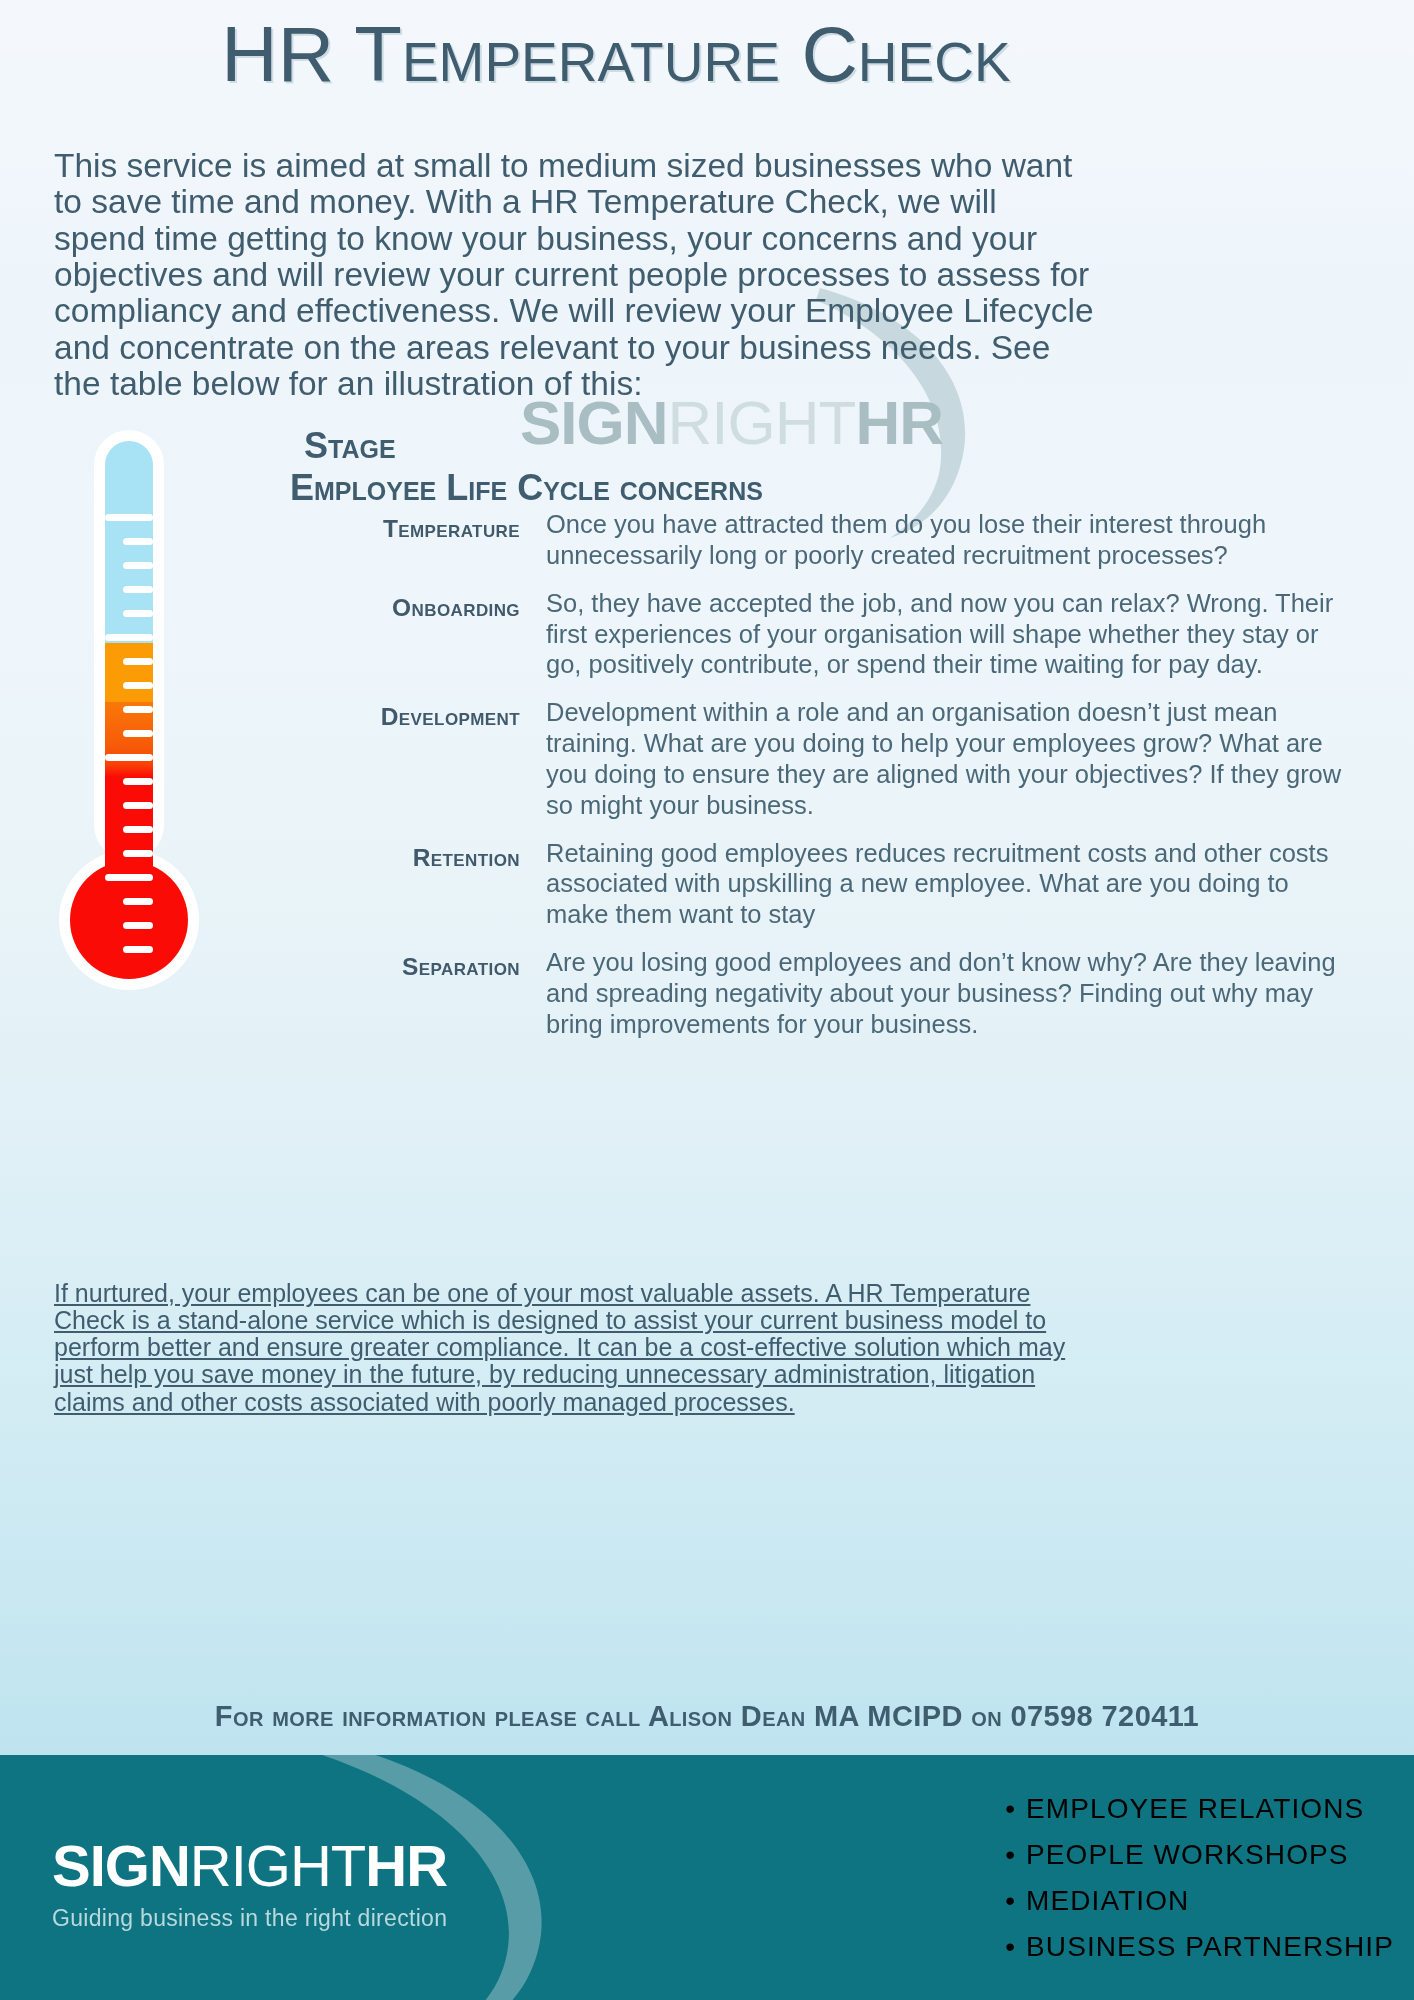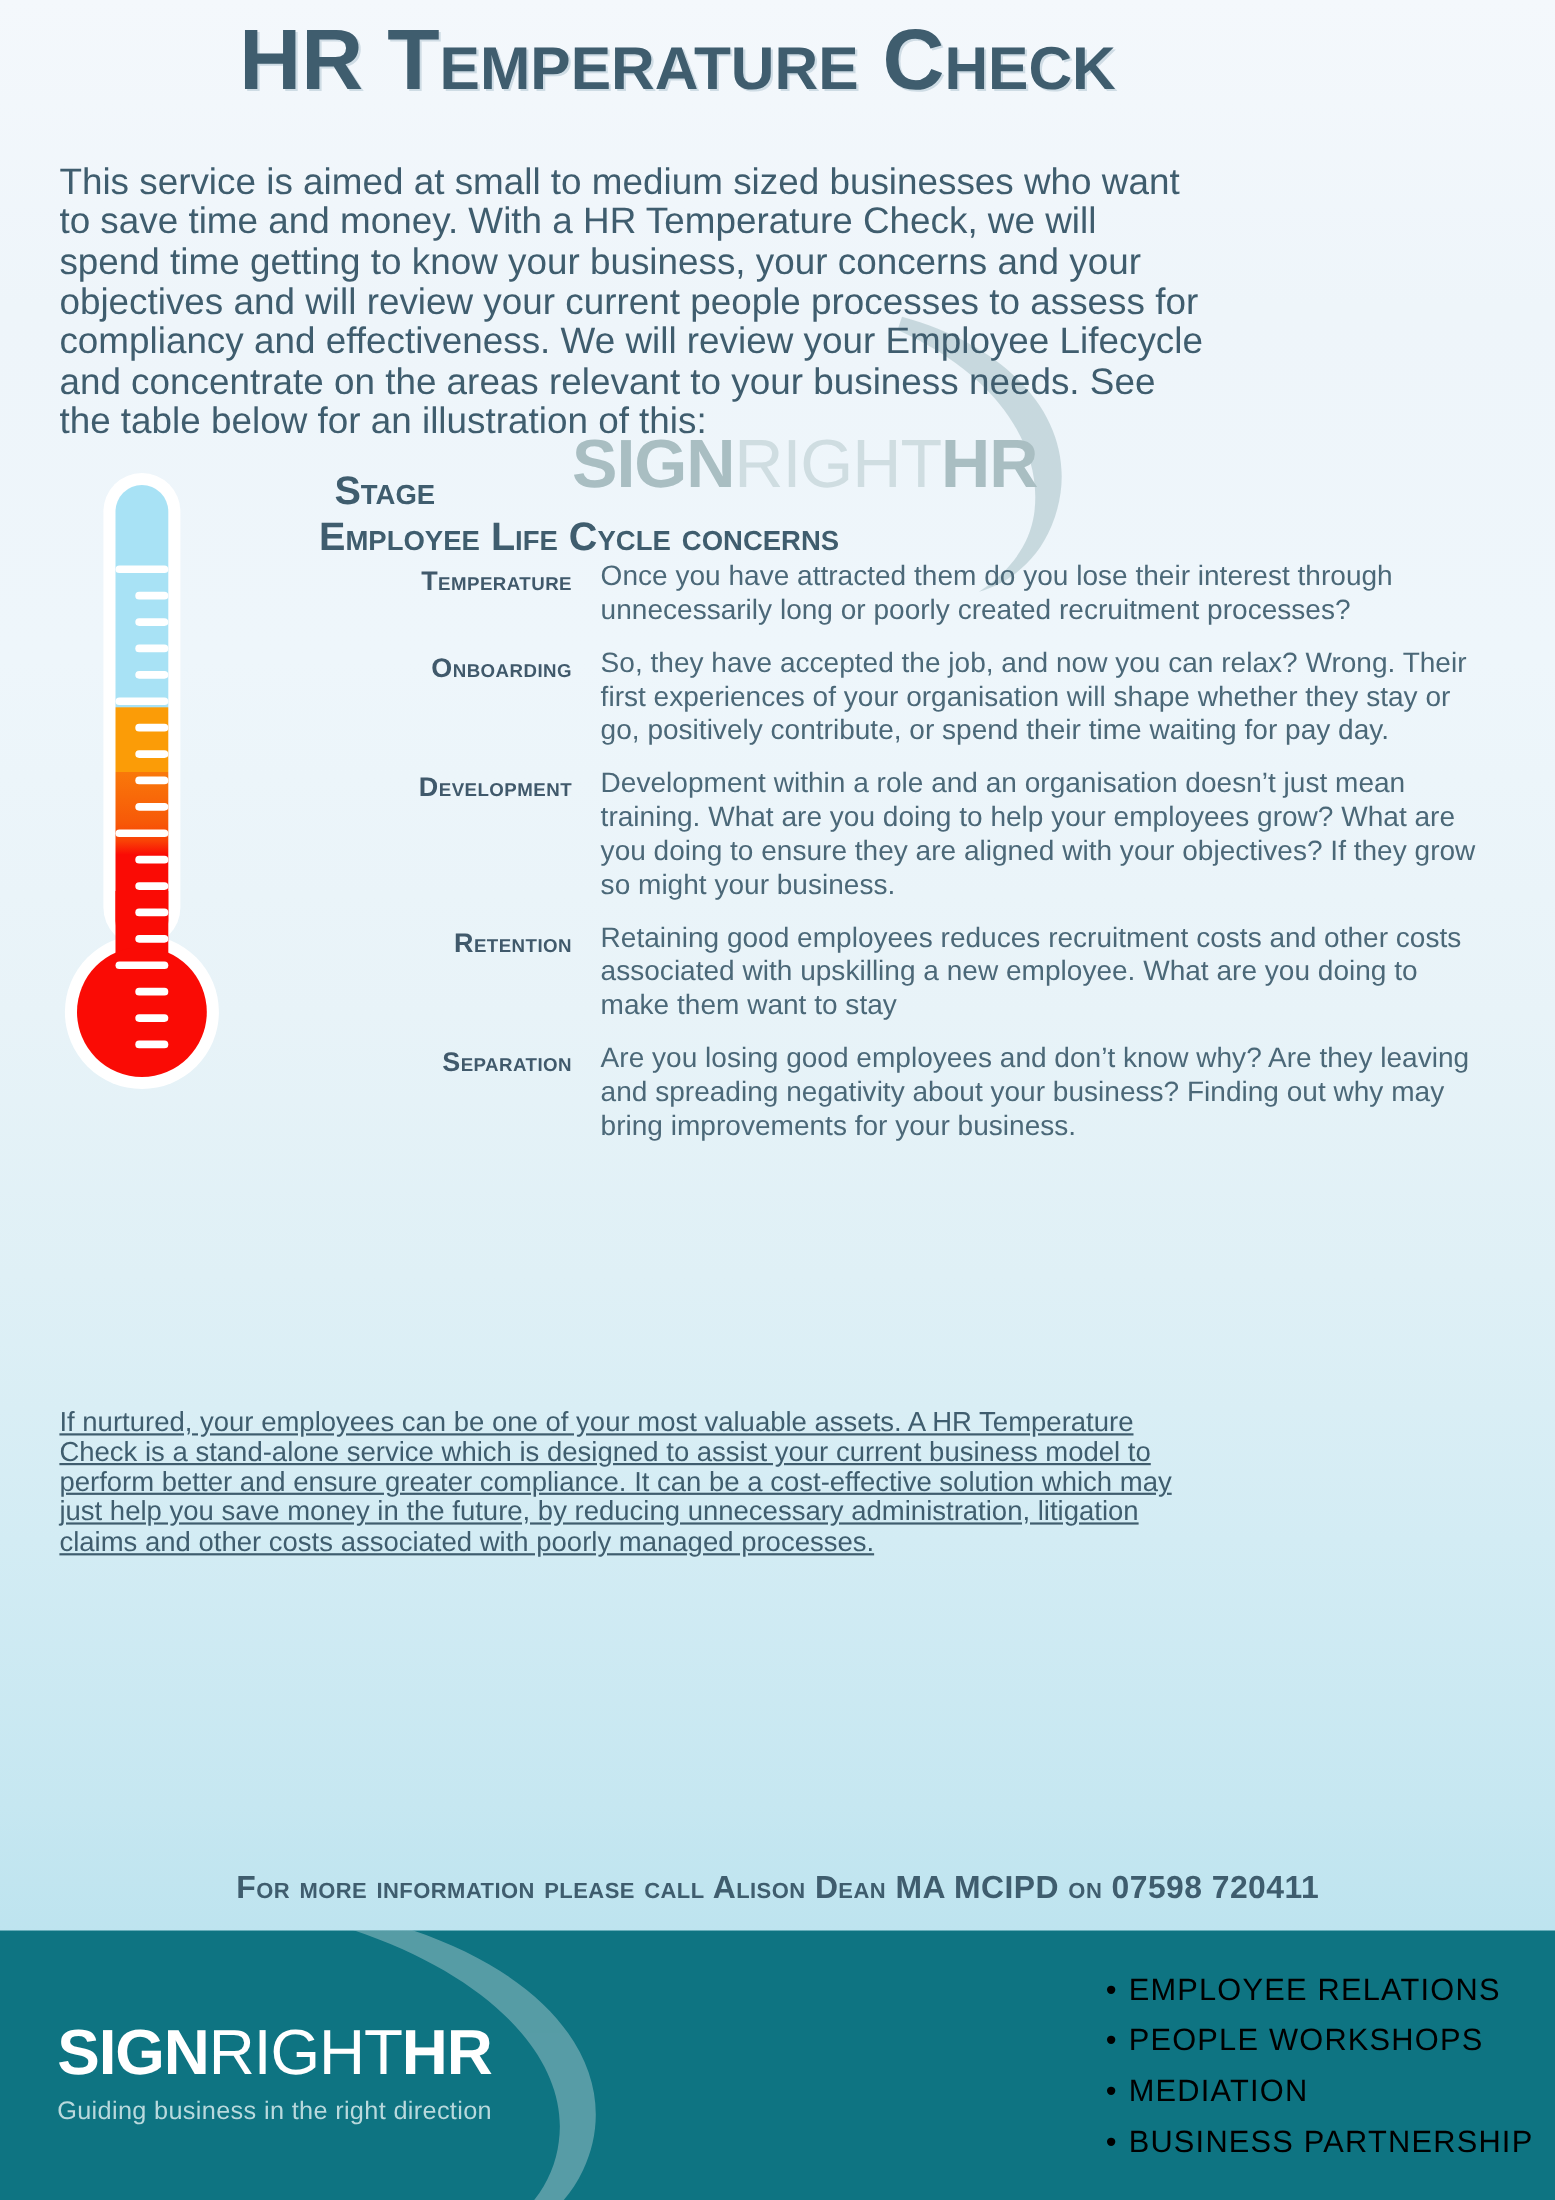--- a/index.html
+++ b/index.html
@@ -62,21 +62,21 @@
   }
 
   
   .title {
     position: absolute;
     left: 0;
     top: 14px;
     width: 1232px;
     text-align: center;
     font-size: 78px;
-    font-weight: bold;
+    font-weight: normal;
     font-variant: small-caps;
     letter-spacing: 0px;
     color: #3f5d6e;
     text-shadow: 2px 2px 0 rgba(140,170,185,0.35);
     z-index: 4;
     line-height: 1.05;
   }
 
   
   .intro {

